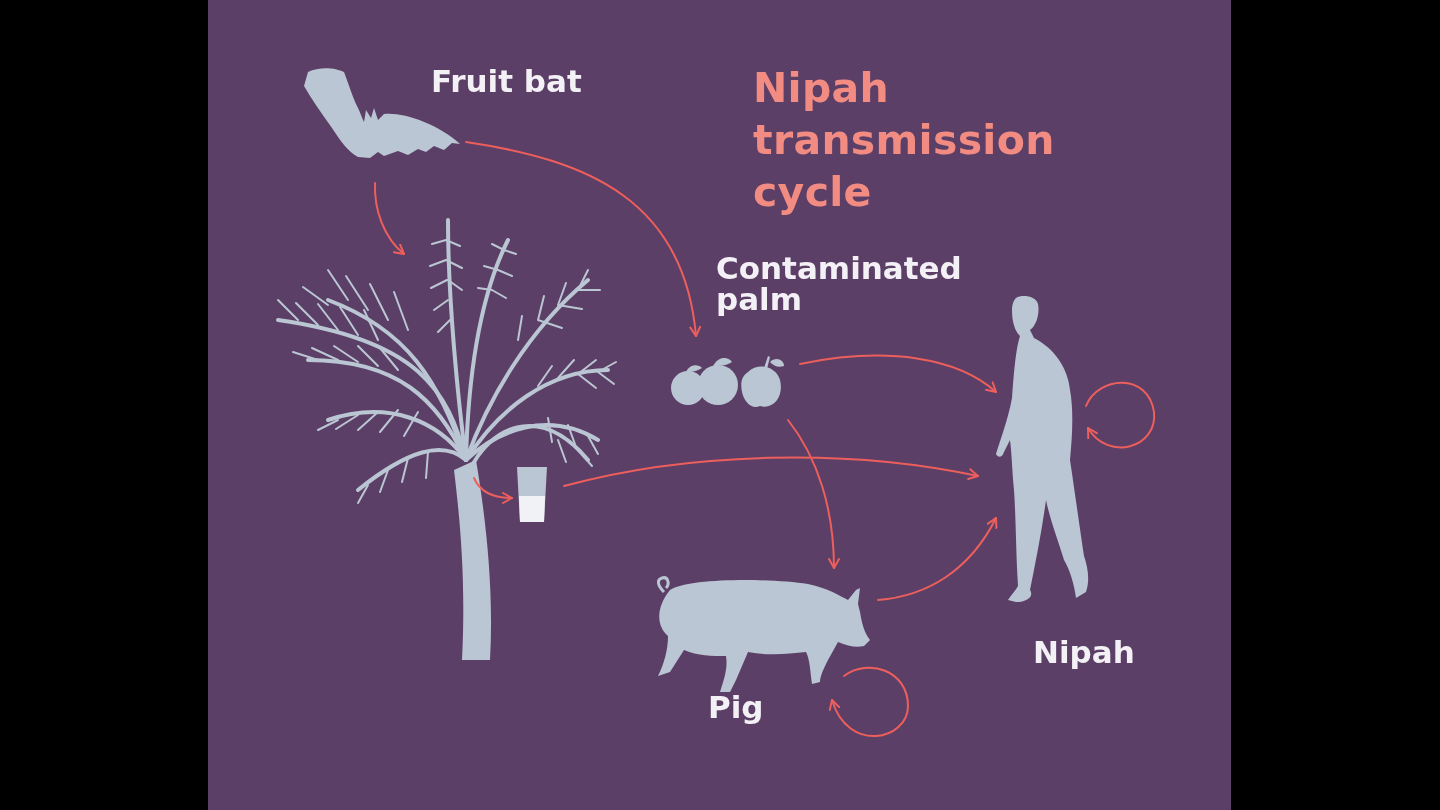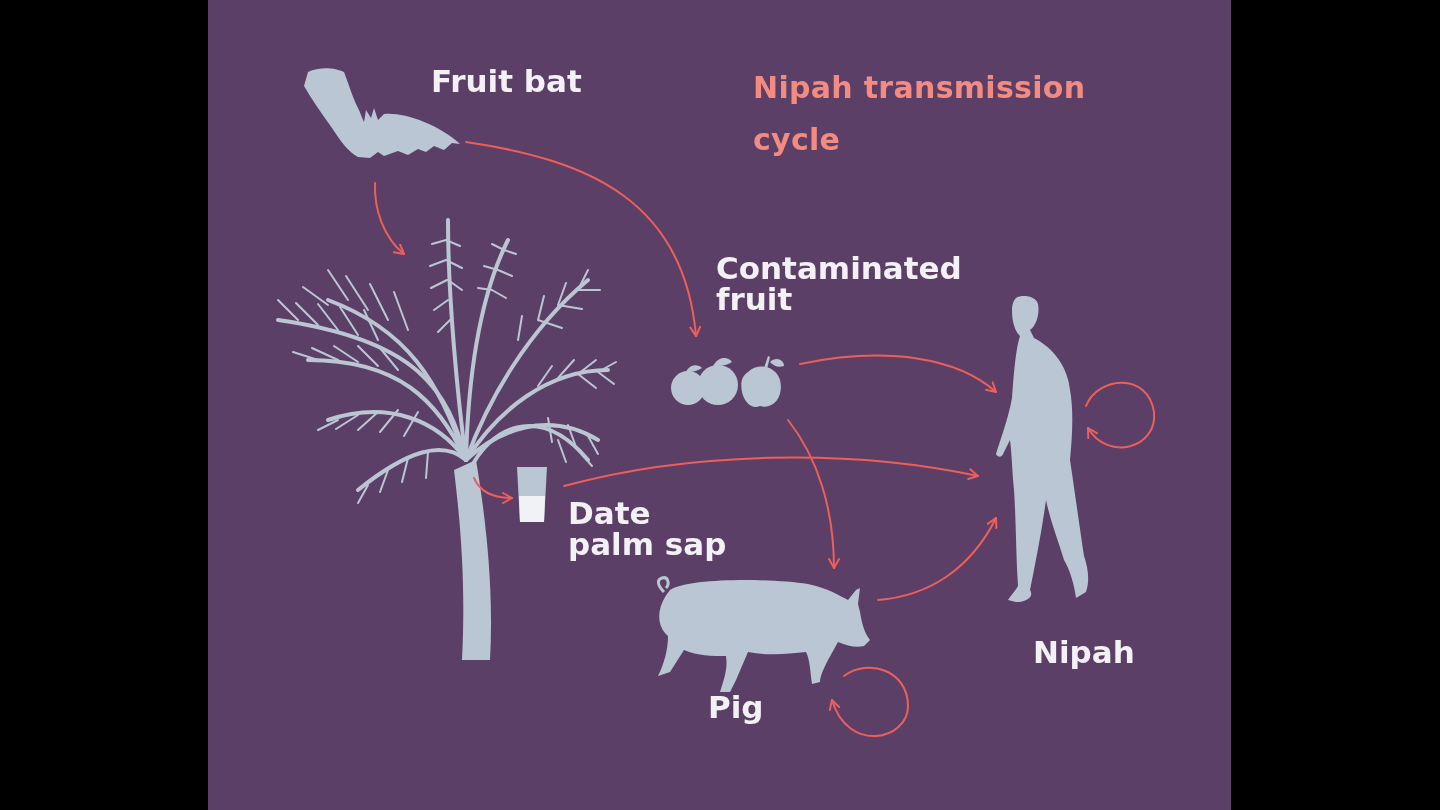--- a/index.html
+++ b/index.html
@@ -7,21 +7,21 @@
       width: 1440px; height: 810px; background: #000; position: relative; overflow: hidden;
       font-family: "DejaVu Sans", sans-serif;
     }
     .panel {
       position: absolute; left: 208px; top: 0; width: 1023px; height: 810px;
       background: #5c3f66; overflow: hidden;
     }
     .panel svg.art { position: absolute; left: 0; top: 0; }
     .title {
       position: absolute; left: 545px; top: 62px; width: 430px;
-      color: #f28b82; font-size: 30px; font-weight: bold; line-height: 52px;
+      color: #f28b82; font-size: 41px; font-weight: bold; line-height: 52px;
       letter-spacing: 0.3px;
     }
     .label {
       position: absolute; color: #f4f1f6; font-size: 31px; font-weight: bold; line-height: 31px;
     }
     .lbl-bat { left: 223px; top: 66px; }
     .lbl-fruit { left: 508px; top: 253px; width: 220px; }
     .lbl-sap { left: 360px; top: 498px; width: 160px; }
     .lbl-pig { left: 500px; top: 692px; }
     .lbl-human { left: 825px; top: 637px; }
@@ -123,17 +123,16 @@
       <path d="M356 486 C480 452 640 448 770 476" marker-end="url(#arr)"></path>
       <path d="M670 600 C720 596 762 570 788 518" marker-end="url(#arr)"></path>
       <path d="M878 406 C890 376 940 372 946 412 C950 448 900 462 880 428" marker-end="url(#arr)"></path>
       <path d="M636 676 C660 658 700 670 700 706 C700 740 640 754 624 700" marker-end="url(#arr)"></path>
     </g>
   </svg>
 
   <div class="title">Nipah transmission cycle</div>
 
   <div class="label lbl-bat">Fruit bat</div>
-  <div class="label lbl-fruit">Contaminated fruit</div>
-  <div class="label lbl-sap">Date palm sap</div>
+  <div class="label lbl-fruit">Contaminated palm</div>
   <div class="label lbl-pig">Pig</div>
   <div class="label lbl-human">Nipah</div>
 </div>
 
 </body></html>

